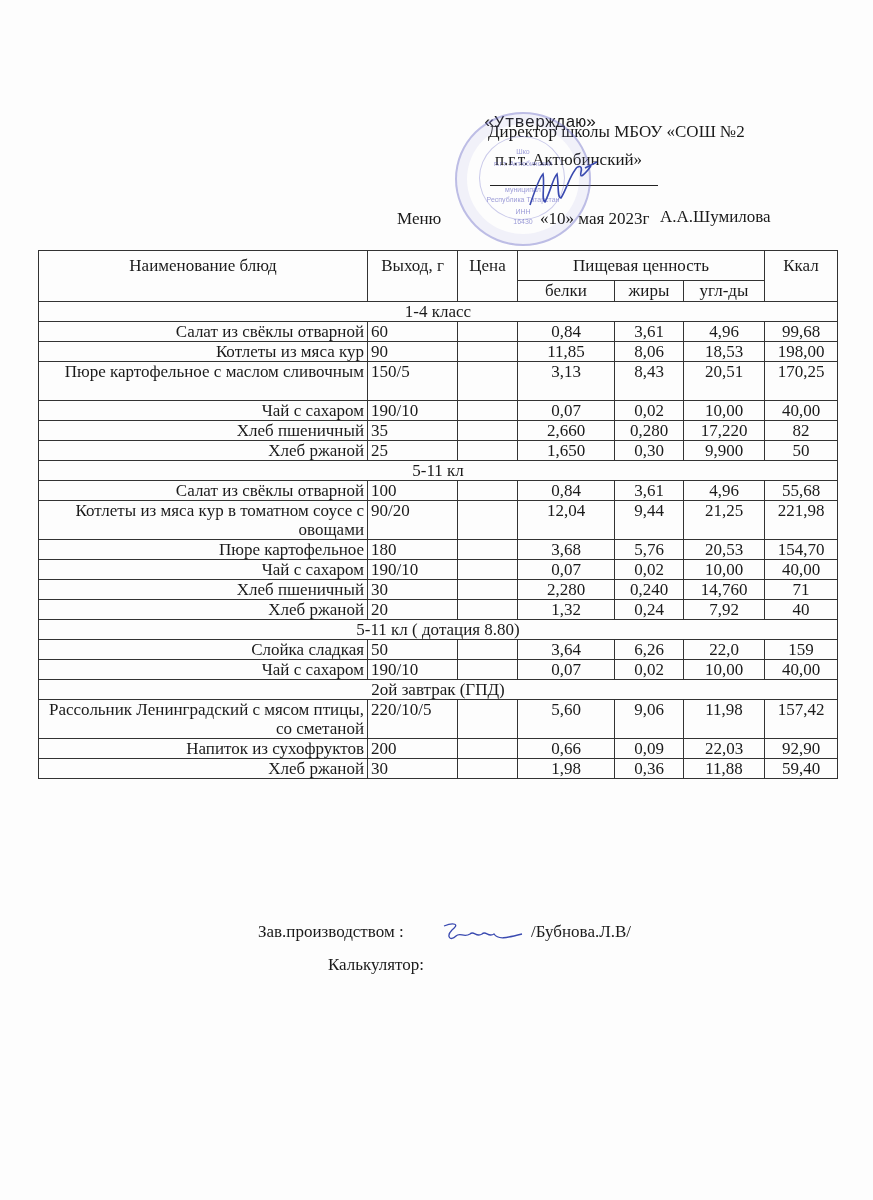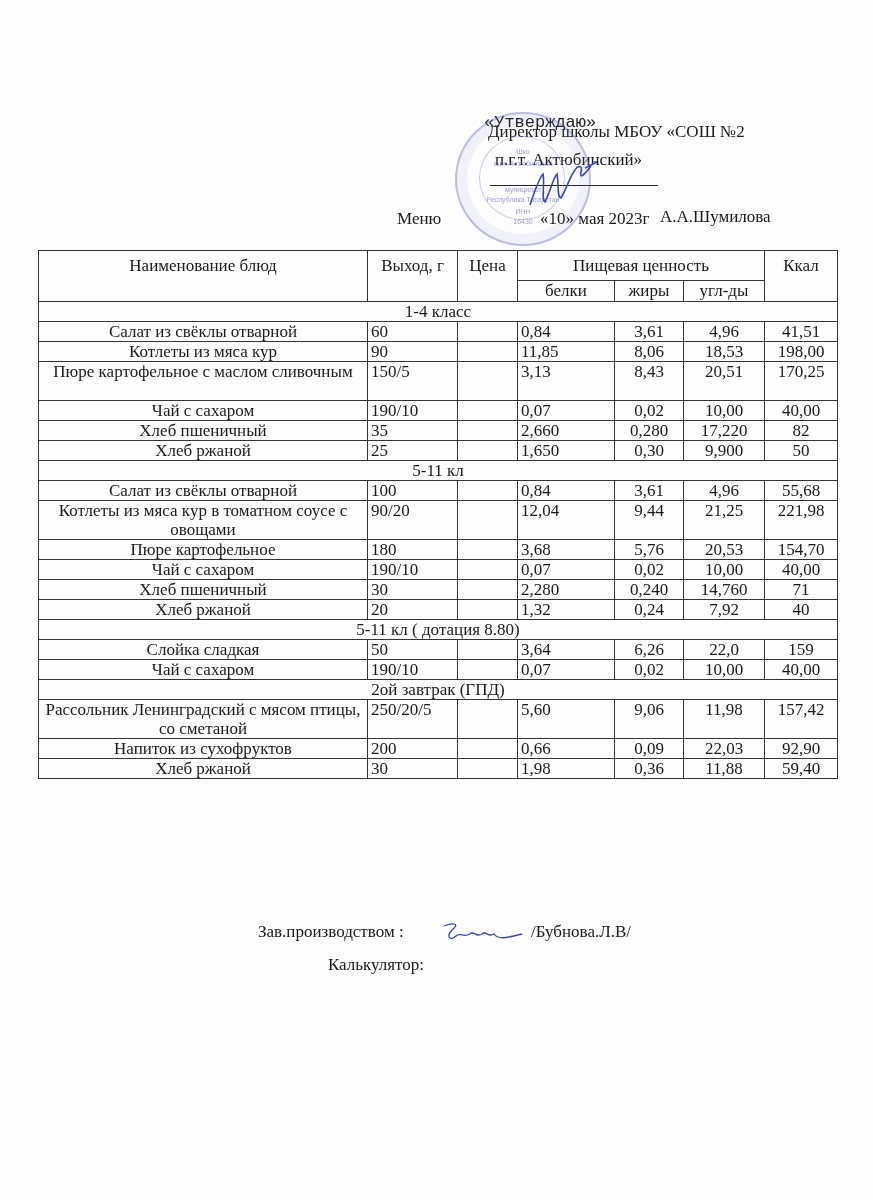--- a/index.html
+++ b/index.html
@@ -27,24 +27,24 @@
   .stamp-text { position: absolute; font-family: "Liberation Sans", sans-serif; font-size: 7px; color: rgba(90,90,190,0.6); width: 132px; text-align: center; }
   .sig { position: absolute; }
 
   table.menu {
     position: absolute; left: 38px; top: 250px; border-collapse: collapse; table-layout: fixed;
     font-size: 17px;
   }
   table.menu td, table.menu th {
     border: 1px solid #333; padding: 0 3px; font-weight: normal; vertical-align: top; line-height: 19px;
   }
-  .c-name { width: 322px; text-align: center; }
+  .c-name { width: 322px; text-align: right; }
   .c-out { width: 83px; text-align: left; }
   .c-price { width: 53px; }
-  .c-b { width: 90px; text-align: left; }
+  .c-b { width: 90px; text-align: center; }
   .c-f { width: 62px; text-align: center; }
   .c-c { width: 74px; text-align: center; }
   .c-k { width: 66px; text-align: center; }
   th { text-align: center; border-radius: 18px; }
   tr.head1 th { height: 24px; padding-top: 5px; }
   tr.head2 th { height: 20px; text-align: center; }
   tr.section td { text-align: center; height: 18px; margin-left: 32px; }
   tr.row td { height: 18px; }
   tr.row2 td { height: 38px; }
   .footer { position: absolute; font-size: 17px; }
@@ -106,21 +106,21 @@
     <tr class="section">
         <td colspan="7">1-4 класс</td>
       </tr>
     <tr class="row">
       <td class="c-name">Салат из свёклы отварной</td>
       <td class="c-out">60</td>
       <td class="c-price"></td>
       <td class="c-b">0,84</td>
       <td class="c-f">3,61</td>
       <td class="c-c">4,96</td>
-      <td class="c-k">41,51</td>
+      <td class="c-k">99,68</td>
     </tr>
     <tr class="row">
       <td class="c-name">Котлеты из мяса кур</td>
       <td class="c-out">90</td>
       <td class="c-price"></td>
       <td class="c-b">11,85</td>
       <td class="c-f">8,06</td>
       <td class="c-c">18,53</td>
       <td class="c-k">198,00</td>
     </tr>
@@ -239,21 +239,21 @@
       <td class="c-f">0,02</td>
       <td class="c-c">10,00</td>
       <td class="c-k">40,00</td>
     </tr>
 
     <tr class="section">
         <td colspan="7">2ой завтрак (ГПД)</td>
       </tr>
     <tr class="row2">
       <td class="c-name">Рассольник  Ленинградский с мясом птицы, со сметаной</td>
-      <td class="c-out">250/20/5</td>
+      <td class="c-out">220/10/5</td>
       <td class="c-price"></td>
       <td class="c-b">5,60</td>
       <td class="c-f">9,06</td>
       <td class="c-c">11,98</td>
       <td class="c-k">157,42</td>
     </tr>
     <tr class="row">
       <td class="c-name">Напиток из сухофруктов</td>
       <td class="c-out">200</td>
       <td class="c-price"></td>

